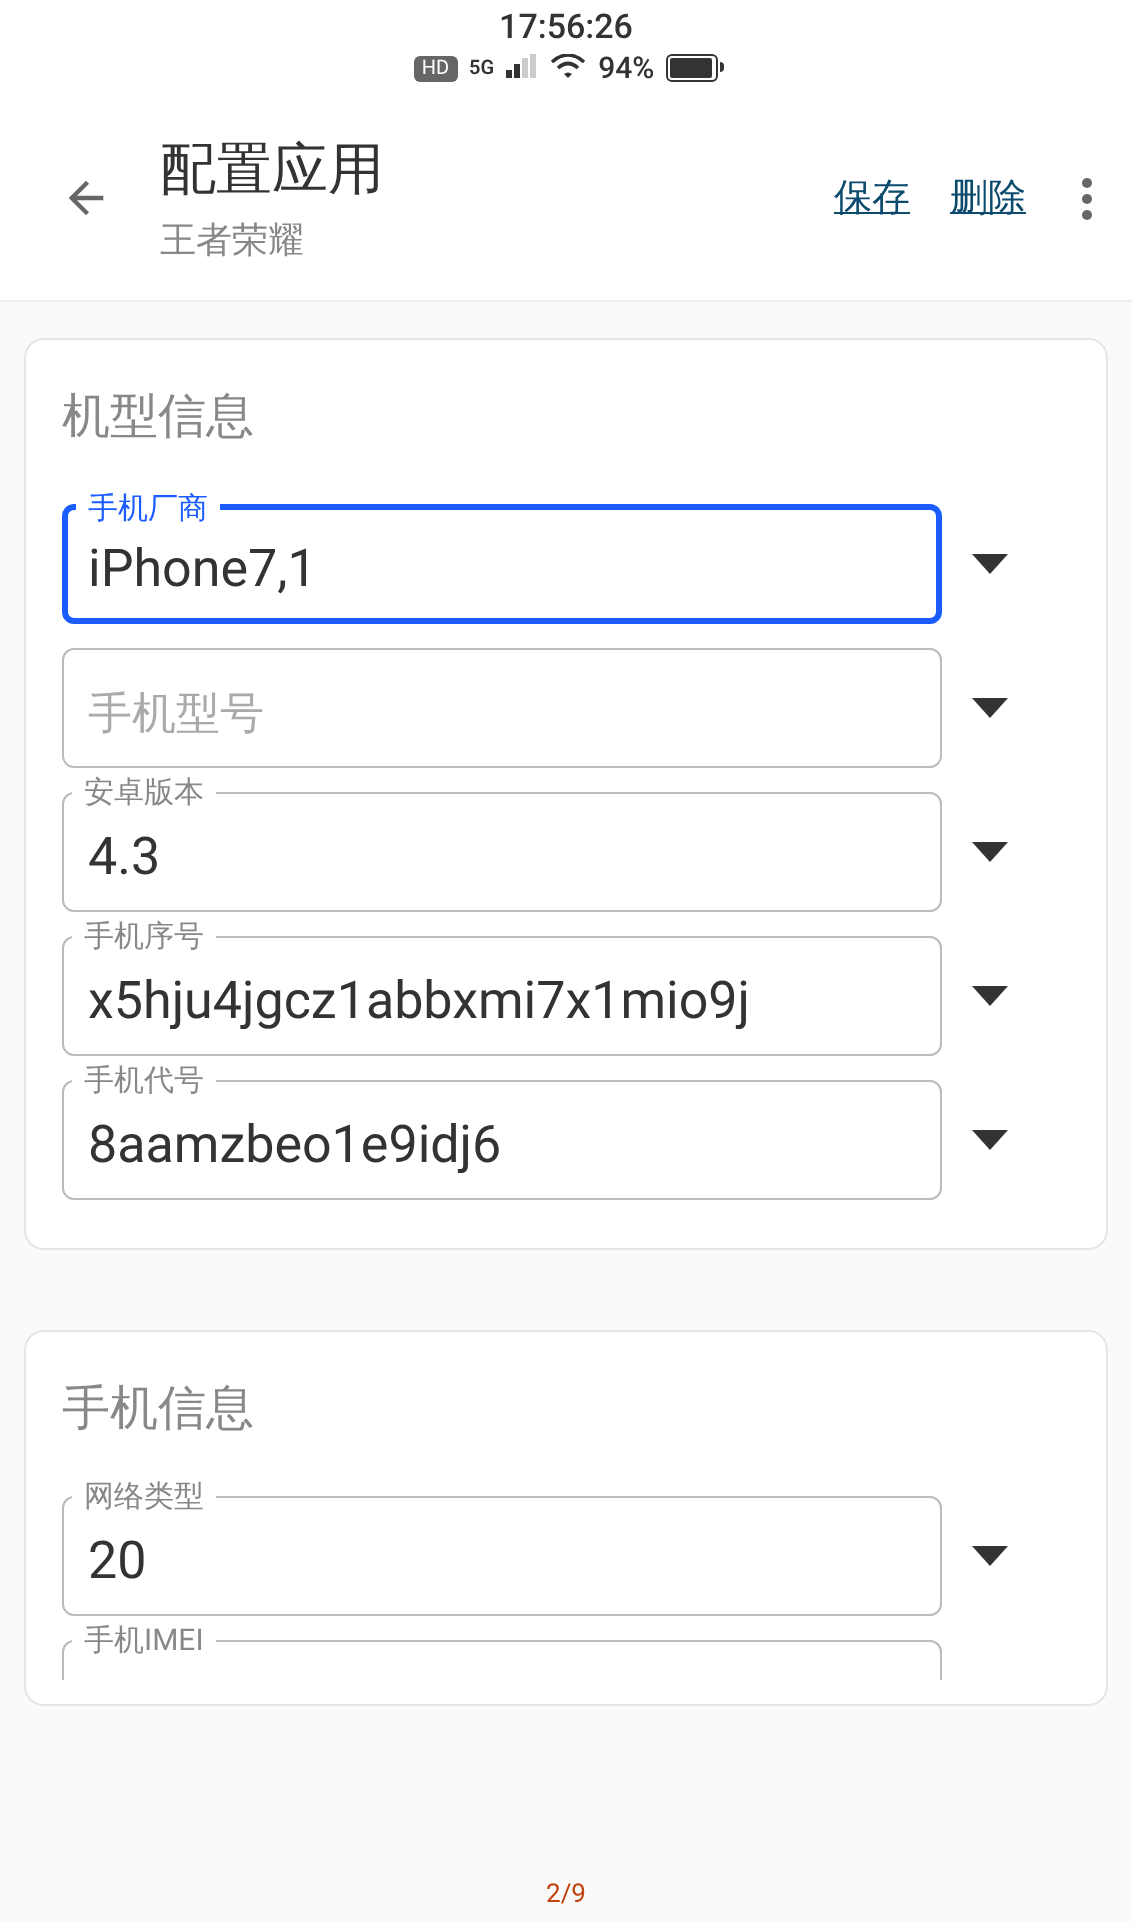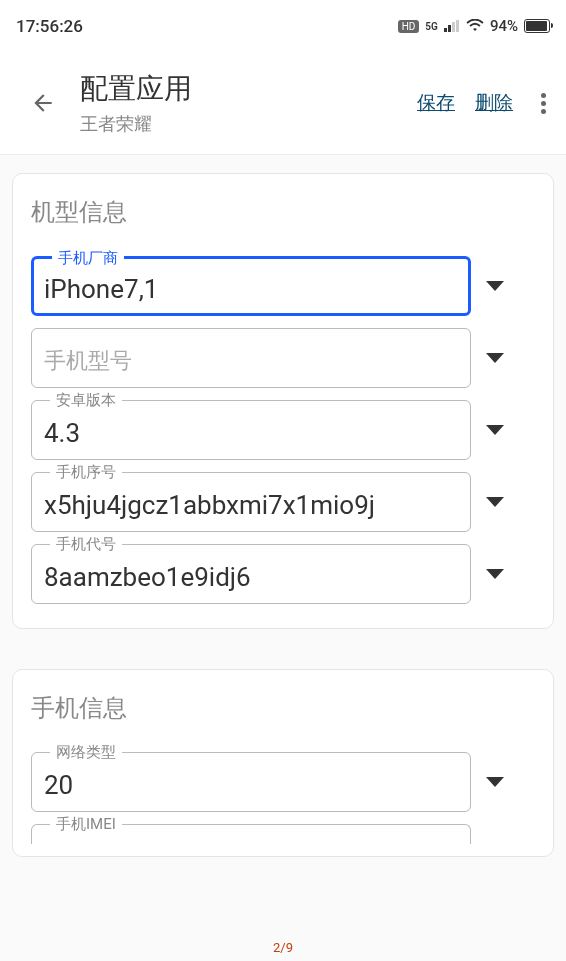--- a/index.html
+++ b/index.html
@@ -14,25 +14,26 @@
       height: 961px;
       background: #fafafa;
       overflow: hidden;
     }
 
     
     .status-bar {
       display: flex;
       justify-content: space-between;
       align-items: center;
-      padding: 16px 16px;
+      padding: 4px 16px;
       background: #fff;
       font-size: 17px;
       font-weight: 500;
       color: #333;
+      flex-direction: column;
     }
 
     .status-right {
       display: flex;
       align-items: center;
       gap: 6px;
     }
 
     .hd-badge {
       background: #666;
@@ -178,21 +179,21 @@
     }
 
     .field-box.active {
       border: 3px solid #1a5cff;
       padding: 14px 10px 8px 10px;
     }
 
     .field-label {
       position: absolute;
       top: -10px;
-      left: 18px;
+      left: 4px;
       background: #fff;
       padding: 0 6px;
       font-size: 15px;
       color: #888;
     }
 
     .field-box.active .field-label {
       color: #1a5cff;
     }
 

